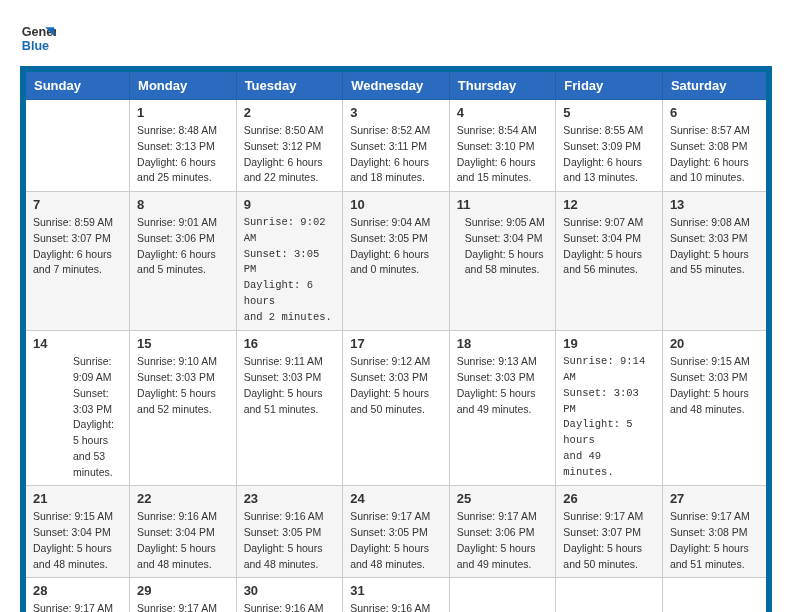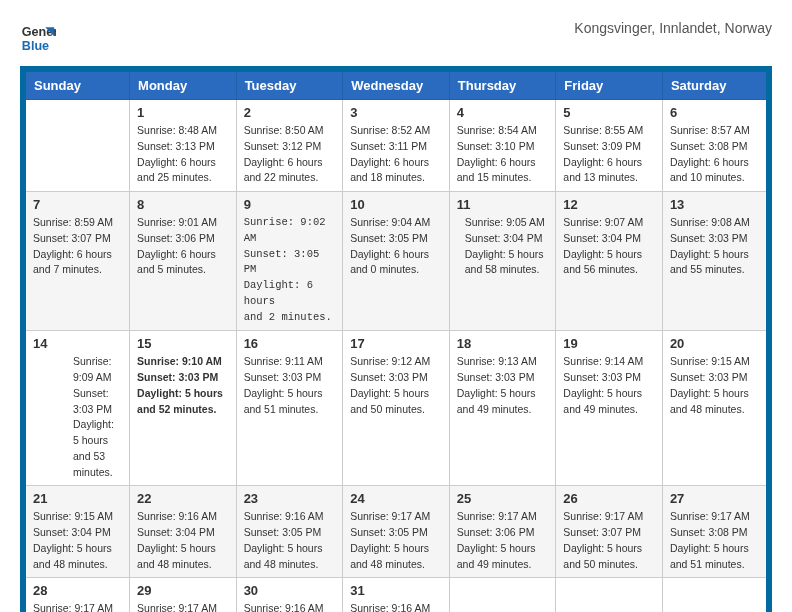--- a/index.html
+++ b/index.html
@@ -88,21 +88,20 @@
 
 <div class="header">
   <div class="logo">
     <svg class="logo-icon" viewBox="0 0 40 40">
       <text x="2" y="18" font-size="14" font-weight="bold" fill="#333">General</text>
       <text x="2" y="33" font-size="14" font-weight="bold" fill="#1a6bb5">Blue</text>
       <polygon points="28,8 38,8 38,18" fill="#1a6bb5"></polygon>
     </svg>
   </div>
   <div class="title-block">
-    <div class="location">Kongsvinger, Innlandet, Norway</div>
   </div>
 </div>
 
 <table class="calendar">
   <thead>
     <tr>
     <th>Sunday</th>
         <th>Monday</th>
         <th>Tuesday</th>
         <th>Wednesday</th>
@@ -211,21 +210,21 @@
       <tr>
         <td>
           <span class="day-num">14</span>
           <div class="day-info" style="white-space: pre-line; margin-left: 40px;">Sunrise: 9:09 AM
 Sunset: 3:03 PM
 Daylight: 5 hours
 and 53 minutes.</div>
         </td>
         <td>
           <span class="day-num">15</span>
-          <div class="day-info" style="white-space: pre-line; font-weight: bold;">Sunrise: 9:10 AM
+          <div class="day-info" style="white-space: pre-line;">Sunrise: 9:10 AM
 Sunset: 3:03 PM
 Daylight: 5 hours
 and 52 minutes.</div>
         </td>
         <td>
           <span class="day-num">16</span>
           <div class="day-info" style="white-space: pre-line;">Sunrise: 9:11 AM
 Sunset: 3:03 PM
 Daylight: 5 hours
 and 51 minutes.</div>
@@ -239,21 +238,21 @@
         </td>
         <td>
           <span class="day-num">18</span>
           <div class="day-info" style="white-space: pre-line;">Sunrise: 9:13 AM
 Sunset: 3:03 PM
 Daylight: 5 hours
 and 49 minutes.</div>
         </td>
         <td>
           <span class="day-num">19</span>
-          <div class="day-info" style="white-space: pre-line;">Sunrise: 9:14 AM
+          <div class="day-info" style="white-space: pre-line; font-family: Liberation Mono, monospace;">Sunrise: 9:14 AM
 Sunset: 3:03 PM
 Daylight: 5 hours
 and 49 minutes.</div>
         </td>
         <td>
           <span class="day-num">20</span>
           <div class="day-info" style="white-space: pre-line;">Sunrise: 9:15 AM
 Sunset: 3:03 PM
 Daylight: 5 hours
 and 48 minutes.</div>

